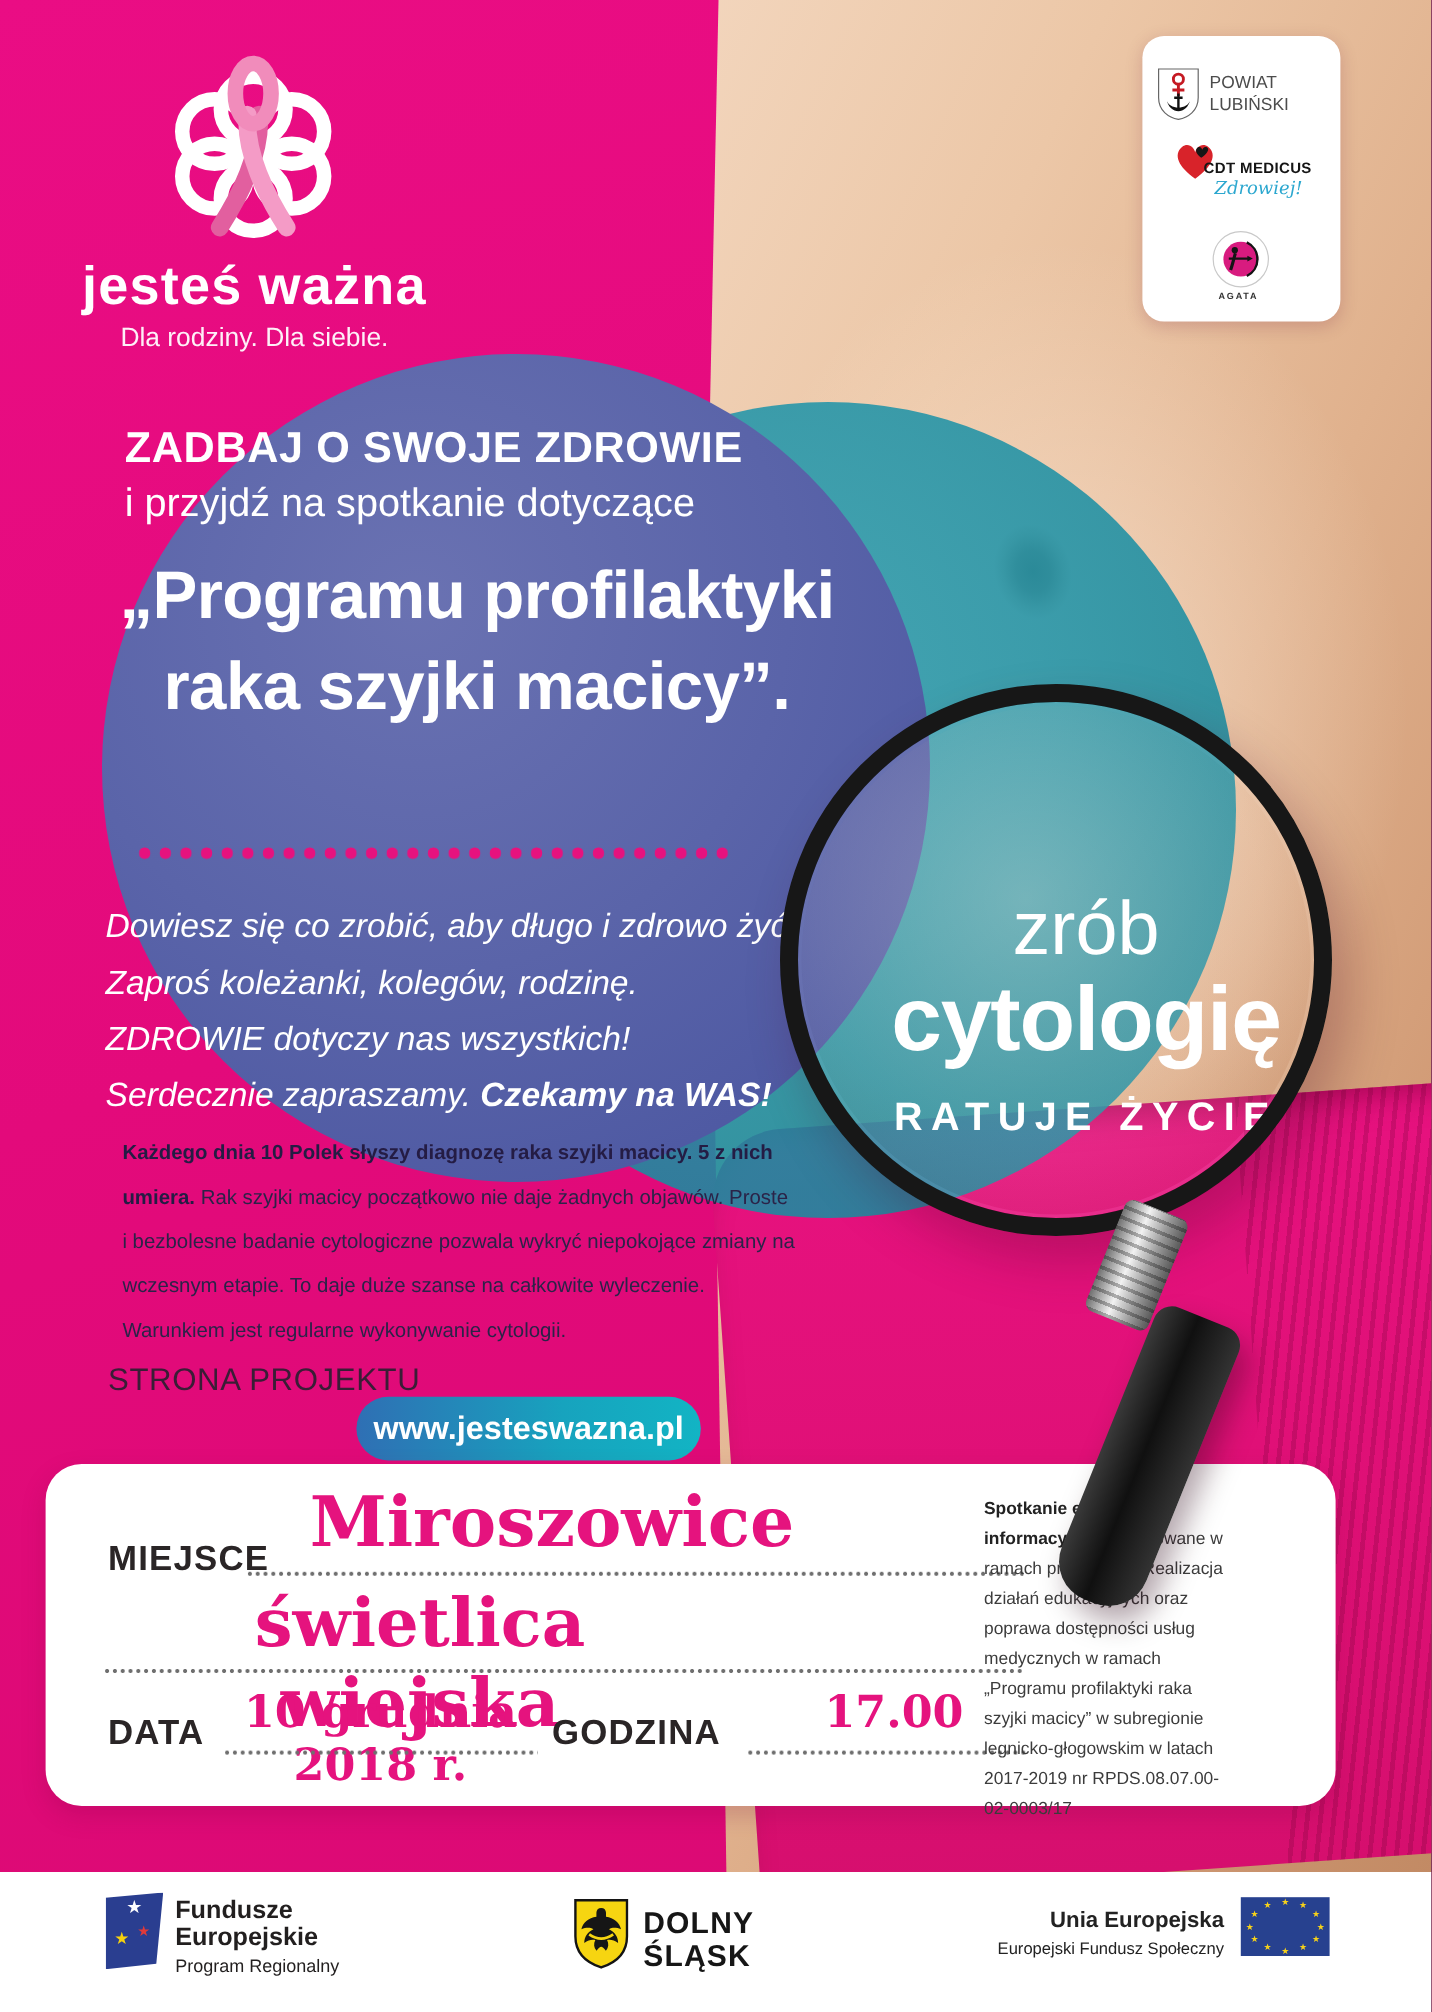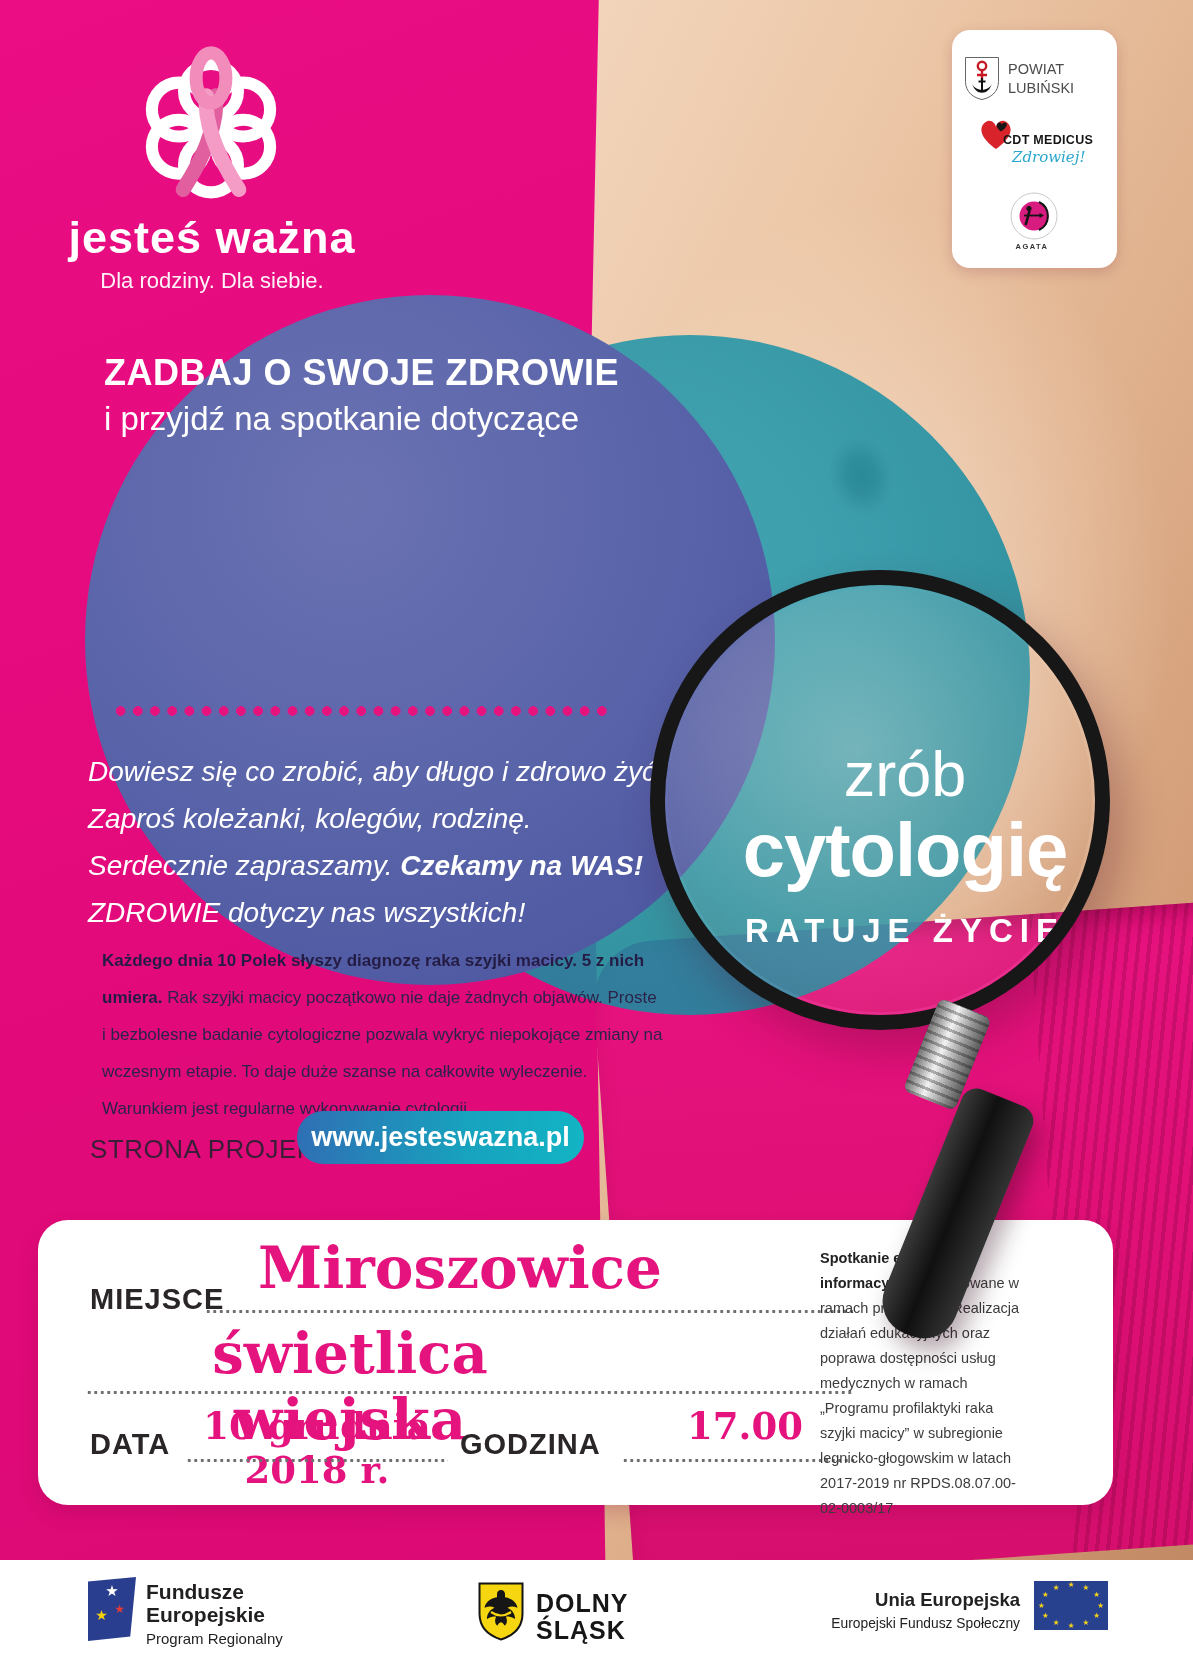--- a/index.html
+++ b/index.html
@@ -60,21 +60,21 @@
 
   .invite{left:88px;top:748px;z-index:6;color:#fff;font-style:italic;font-size:28px;line-height:47px;}
   .invite b{font-weight:700;}
 
   .facts{left:88px;top:928px;width:562px;z-index:6;margin:14px;
     color:#2b2348;font-size:17px;line-height:37px;}
   .facts-lead{font-weight:700;color:#241c44;}
 
   .project-label{left:90px;top:1123px;height:53px;line-height:53px;z-index:6;
     color:#3a1d36;font-size:26px;letter-spacing:.5px;}
-  .project-pill{left:297px;top:1111px;width:287px;height:53px;line-height:53px;z-index:6;
+  .project-pill{left:297px;top:1164px;width:287px;height:53px;line-height:53px;z-index:6;
     border-radius:27px;text-align:center;color:#fff;font-size:27px;font-weight:600;
     background:linear-gradient(90deg,#2f6fb4 0%,#17a3be 60%,#12b4c4 100%);cursor:pointer;}
 
   
   .glass-tint{left:668px;top:588px;width:424px;height:424px;border-radius:50%;z-index:5;
     background:radial-gradient(circle at 44% 38%, rgba(255,242,230,.30), rgba(255,242,230,.10) 55%, rgba(120,70,45,.12) 95%);}
   .glass-line{z-index:6;color:#fff;text-align:center;left:700px;width:410px;}
   .glass-l1{top:738px;font-size:63px;font-weight:400;}
   .glass-l2{top:806px;font-size:76px;font-weight:700;letter-spacing:-1px;}
   .glass-l3{top:896px;font-size:33px;font-weight:700;letter-spacing:7px;margin-top:16px;}
@@ -175,28 +175,32 @@
       <path d="M14 23.5 H 31" stroke="#141414" stroke-width="1.8"></path>
       <path d="M34 23.5 l-4.5 -2.4 v4.8 Z" fill="#141414"></path>
     </svg>
     <div class="agata-name">AGATA</div>
   </div>
 
   <div class="abs headline">
     <div class="headline-bold">ZADBAJ O SWOJE ZDROWIE</div>
     <div class="headline-light">i przyjdź na spotkanie dotyczące</div>
   </div>
+  <div class="abs quote">
+    <div>„Programu profilaktyki</div>
+    <div>raka szyjki macicy”.</div>
+  </div>
 
   <div class="abs dots-separator"></div>
 
   <div class="abs invite">
     <div>Dowiesz się co zrobić, aby długo i zdrowo żyć!</div>
     <div>Zaproś koleżanki, kolegów, rodzinę.</div>
+    <div>ZDROWIE dotyczy nas wszystkich!</div>
     <div><span>Serdecznie zapraszamy. </span><b>Czekamy na WAS!</b></div>
-    <div>ZDROWIE dotyczy nas wszystkich!</div>
   </div>
 
   <p class="abs facts"><span class="facts-lead">Każdego dnia 10 Polek słyszy diagnozę raka szyjki macicy. 5 z nich umiera.</span> <span>Rak szyjki macicy początkowo nie daje żadnych objawów. Proste i bezbolesne badanie cytologiczne pozwala wykryć niepokojące zmiany na wczesnym etapie. To daje duże szanse na całkowite wyleczenie. Warunkiem jest regularne wykonywanie cytologii.</span></p>
 
   <div class="abs project-label">STRONA PROJEKTU</div>
   <div class="abs project-pill">www.jesteswazna.pl</div>
 
   <div class="abs glass-tint"></div>
   <div class="abs glass-line glass-l1">zrób</div>
   <div class="abs glass-line glass-l2">cytologię</div>

